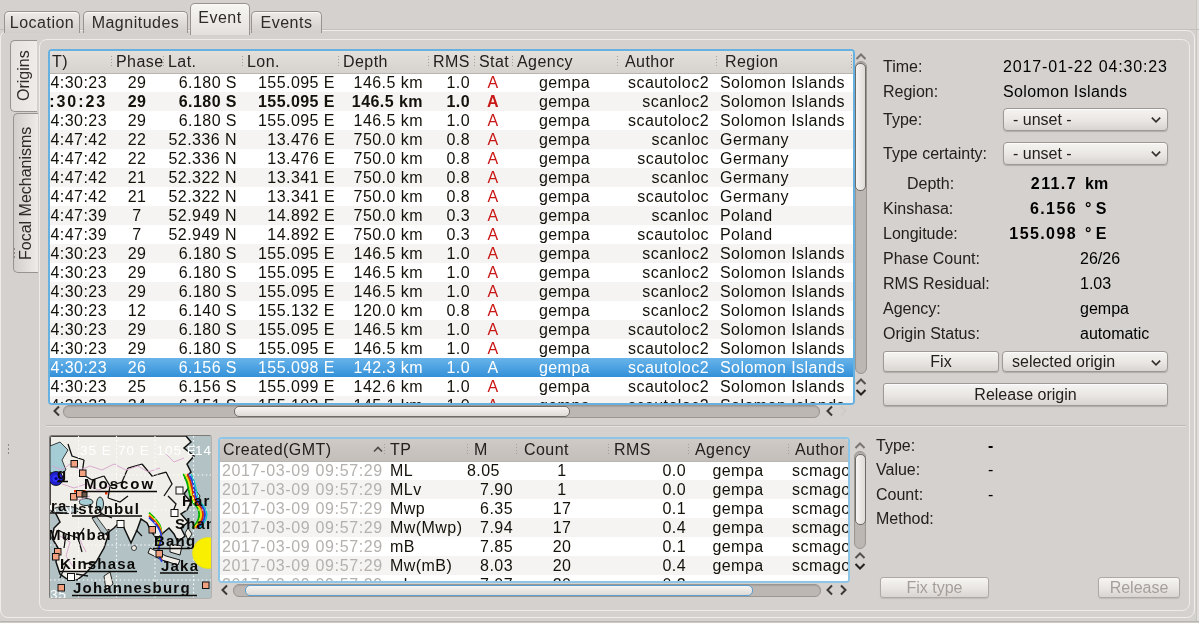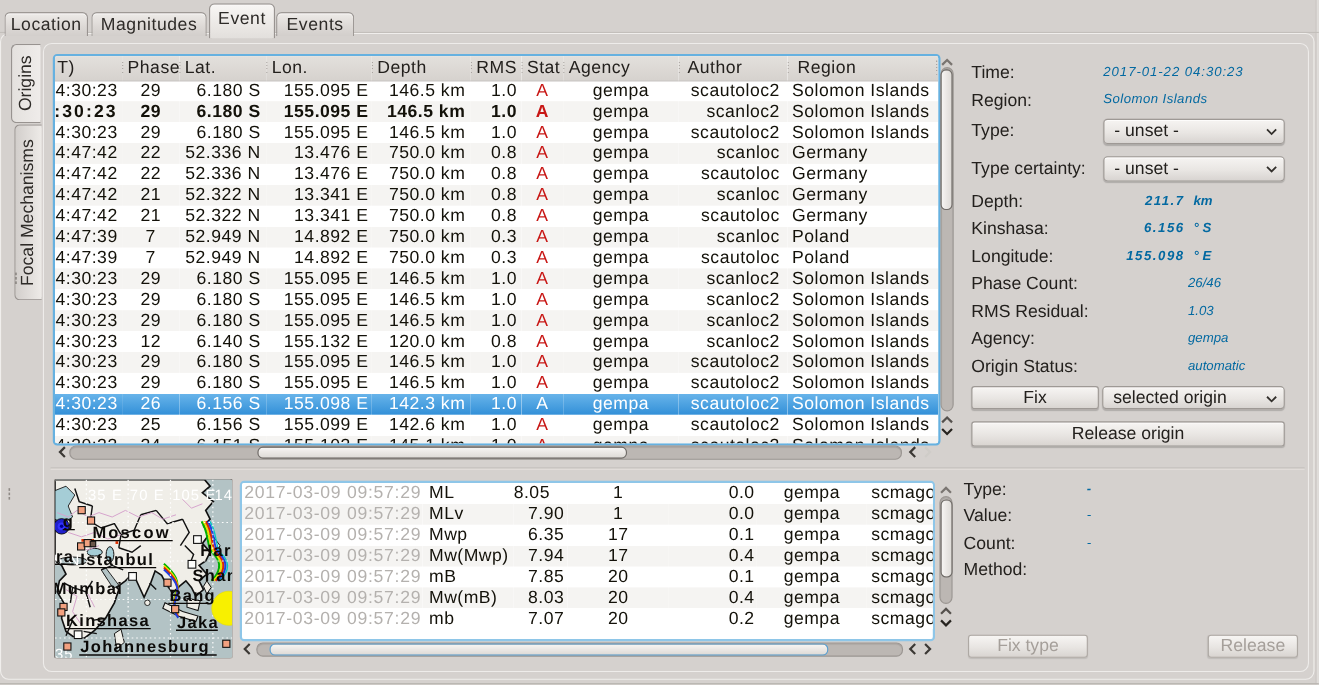--- a/index.html
+++ b/index.html
@@ -44,21 +44,21 @@
 .gray{color:#b4b1ae;}
 
 .sbtrack{position:absolute;background:#bcb7b3;border:1px solid #9b9692;border-radius:6px;
   box-shadow:inset 0 1px 1px rgba(0,0,0,.12);}
 .sbthumbV{position:absolute;border:1.5px solid #6f6b67;border-radius:5px;
   background:linear-gradient(to right,#f7f5f3,#eae7e4 50%,#dedbd7);}
 .sbthumbH{position:absolute;border:1.5px solid #6f6b67;border-radius:5px;
   background:linear-gradient(#f7f5f3,#eae7e4 50%,#dedbd7);}
 
 .rlab{position:absolute;left:883px;font-size:16px;color:#23201d;}
-.rval{position:absolute;font-size:12px;color:#0369a1;font-style:italic;}
+.rval{position:absolute;font-size:16px;color:#000000;}
 svg{display:block;}
 </style></head>
 <body>
 
 <div class="abs" style="left:1196px;top:0;width:1px;height:623px;background:#c8c4c0;"></div>
 <div class="abs" style="left:1197px;top:0;width:2px;height:623px;background:#e0ddda;"></div>
 <div class="abs" style="left:0;top:621px;width:1199px;height:1px;background:#b9b5b1;"></div>
 <div class="abs" style="left:0;top:622px;width:1199px;height:1px;background:#cdc9c5;"></div>
 
 <div class="abs" style="left:0;top:28.5px;width:1199px;height:1px;background:#c3bfbb;"></div>
@@ -389,31 +389,31 @@
         <path d="M2 1.5 L6.5 6 L11 1.5" stroke="#33302c" stroke-width="1.8" fill="none"></path>
       </svg>
     </div>
 <div class="rlab" style="top:145px;">Type certainty:</div>
 <div class="combo" style="left:1003px;top:142px;width:163px;height:21px;">
       <span class="txt">- unset -</span>
       <svg class="chev" style="right:5px;top:7px;" width="13" height="8" viewBox="0 0 13 8">
         <path d="M2 1.5 L6.5 6 L11 1.5" stroke="#33302c" stroke-width="1.8" fill="none"></path>
       </svg>
     </div>
-<div class="rlab" style="top:175px;">Depth:</div>
+<div class="rlab" style="top:175px;margin-left:24px;">Depth:</div>
 <div class="rval" style="left:977px;top:175px;width:100px;text-align:right;font-weight:bold;letter-spacing:1.4px;">211.7</div>
 <div class="rval" style="left:1085px;top:175px;font-weight:bold;">km</div>
 <div class="rlab" style="top:200px;">Kinshasa:</div>
 <div class="rval" style="left:977px;top:200px;width:100px;text-align:right;font-weight:bold;letter-spacing:1.4px;">6.156</div>
 <div class="rval" style="left:1085px;top:200px;font-weight:bold;">° S</div>
 <div class="rlab" style="top:225px;">Longitude:</div>
 <div class="rval" style="left:977px;top:225px;width:100px;text-align:right;font-weight:bold;letter-spacing:1.4px;">155.098</div>
 <div class="rval" style="left:1085px;top:225px;font-weight:bold;">° E</div>
 <div class="rlab" style="top:250px;">Phase Count:</div>
-<div class="rval" style="left:1080px;top:250px;">26/46</div>
+<div class="rval" style="left:1080px;top:250px;">26/26</div>
 <div class="rlab" style="top:275px;">RMS Residual:</div>
 <div class="rval" style="left:1080px;top:275px;">1.03</div>
 <div class="rlab" style="top:300px;">Agency:</div>
 <div class="rval" style="left:1080px;top:300px;">gempa</div>
 <div class="rlab" style="top:325px;">Origin Status:</div>
 <div class="rval" style="left:1080px;top:325px;">automatic</div>
 <div class="btn" style="left:883px;top:351px;width:114px;height:19px;line-height:19px;">Fix</div>
 <div class="combo" style="left:1002px;top:351px;width:164px;height:19px;">
       <span class="txt" style="line-height:19px;">selected origin</span>
       <svg class="chev" style="right:5px;top:7px;" width="13" height="8" viewBox="0 0 13 8">
@@ -532,20 +532,32 @@
     <colgroup>
       <col style="width:164px;">
         <col style="width:83px;">
         <col style="width:49px;">
       <col style="width:92px;">
         <col style="width:80px;">
         <col style="width:100px;">
         <col>
     </colgroup>
     <tbody id="tbody-mag">
+<tr class="hdr" style="height:22px;background:linear-gradient(#cfcac6,#c3beba);">
+<td class="lbl" style="padding-left:3px;position:relative;">Created(GMT)
+  <svg class="abs" style="left:152px;top:7px;" width="12" height="7" viewBox="0 0 12 7">
+              <path d="M2 5.5 L6 1.5 L10 5.5" stroke="#4e4a46" stroke-width="1.6" fill="none"></path>
+            </svg></td>
+<td class="lbl" style="padding-left:6px;"><i class="sep"></i>TP</td>
+<td class="lbl" style="padding-left:7px;"><i class="sep"></i>M</td>
+<td class="lbl" style="padding-left:8px;"><i class="sep"></i>Count</td>
+<td class="lbl" style="padding-left:6px;"><i class="sep"></i>RMS</td>
+<td class="lbl" style="padding-left:7px;"><i class="sep"></i>Agency</td>
+<td class="lbl" style="padding-left:7px;"><i class="sep"></i>Author</td>
+        </tr>
 <tr class="r0" style="height:19px;">
 <td class="gray" style="padding-left:2px;letter-spacing:0.65px;">2017-03-09 09:57:29</td>
 <td style="padding-left:6px;">ML</td>
 <td style="padding-right:3px;">8.05</td>
 <td style="text-align:center;">1</td>
 <td style="text-align:right;padding-right:2px;">0.0</td>
 <td style="text-align:center;">gempa</td>
 <td style="padding-left:4px;">scmago</td>
         </tr>
 <tr class="r1" style="height:19px;">

